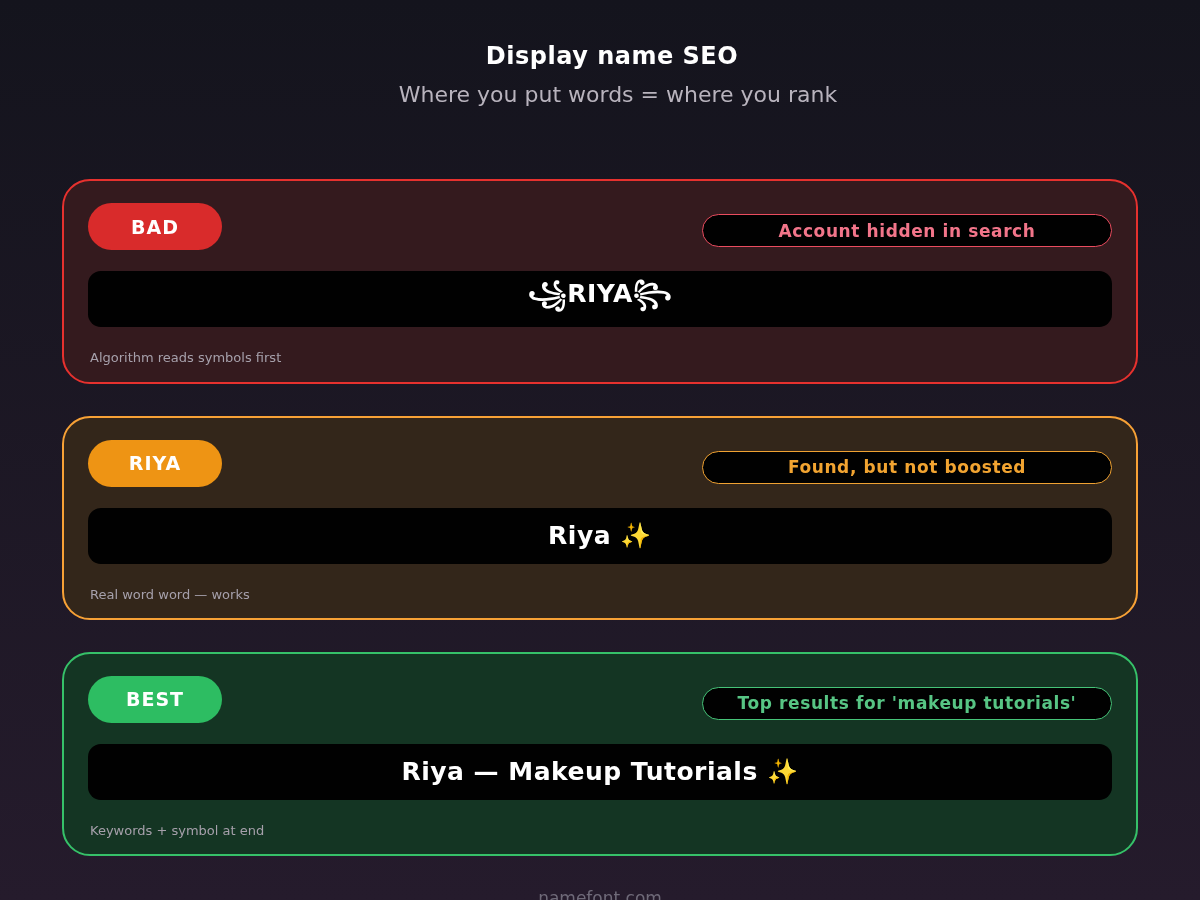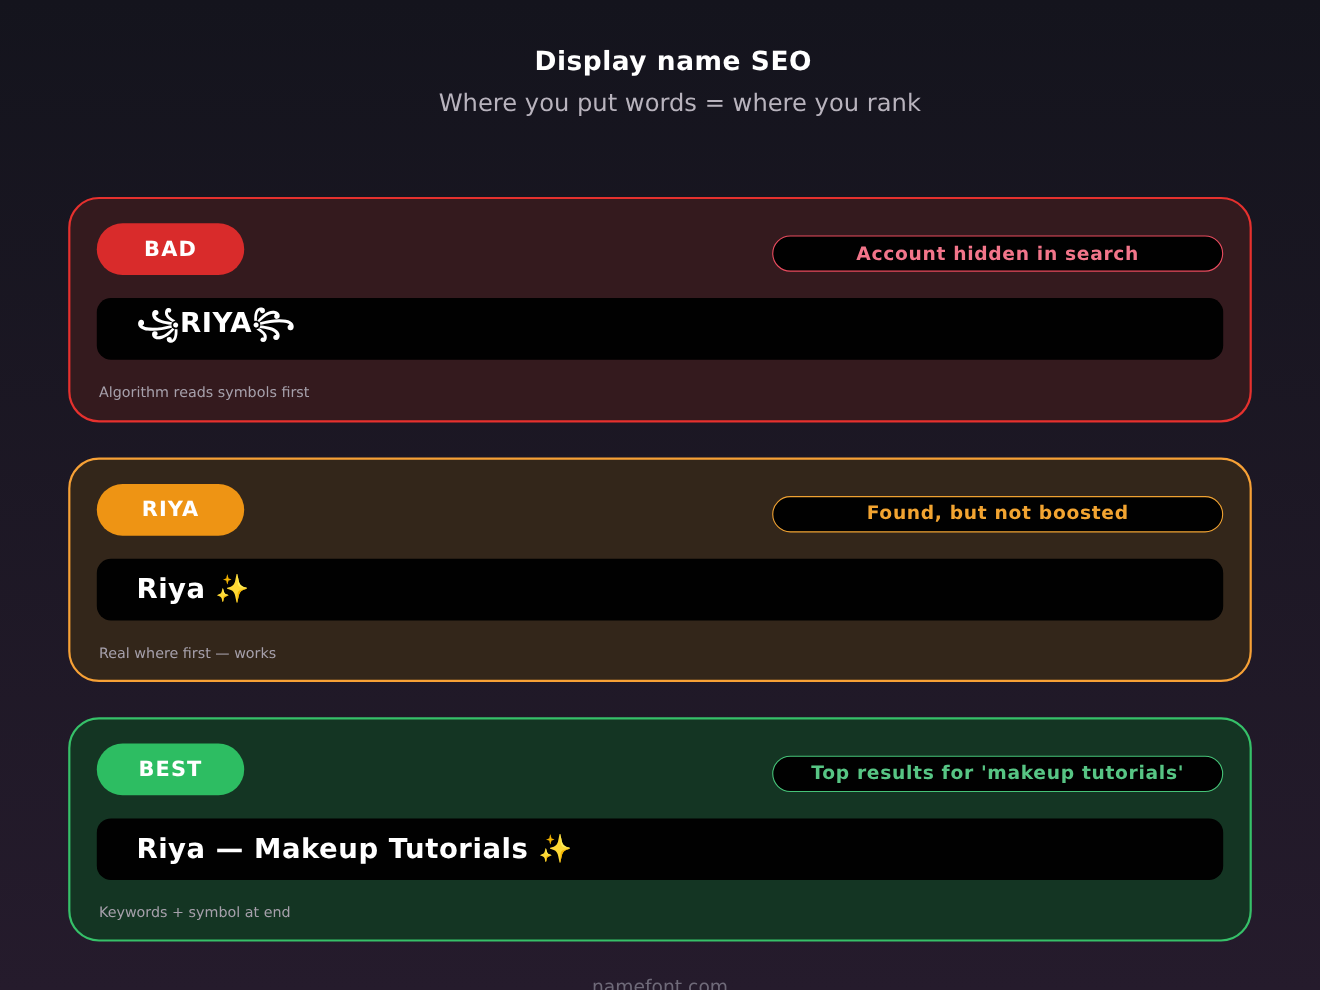--- a/index.html
+++ b/index.html
@@ -69,21 +69,21 @@
     justify-content: center;
     margin-top: 8px;
   }
   .name-bar {
     margin-top: 21px;
     height: 56px;
     border-radius: 13px;
     background: #010101;
     display: flex;
     align-items: center;
-    padding-left: 36px;
+    justify-content: center;
   }
   .name-text {
     font-size: 25px;
     font-weight: bold;
     letter-spacing: 0.5px;
     color: #ffffff;
   }
   .caption {
     margin: 23px 0 0 2px;
     font-size: 13px;
@@ -119,21 +119,21 @@
   </div>
 
   <div class="card" style="--card-bg: #33261a; --card-border: #f7a136; --badge-bg: #ee9414; --pill-border: #f0a232; --pill-text: #f2a431;">
     <div class="card-top">
       <span class="badge">RIYA</span>
       <span class="status-pill">Found, but not boosted</span>
     </div>
     <div class="name-bar">
       <span class="name-text">Riya ✨</span>
     </div>
-    <div class="caption">Real where first — works</div>
+    <div class="caption">Real word word — works</div>
   </div>
 
   <div class="card" style="--card-bg: #143523; --card-border: #36c169; --badge-bg: #2dbd62; --pill-border: #46c378; --pill-text: #57c584;">
     <div class="card-top">
       <span class="badge">BEST</span>
       <span class="status-pill">Top results for 'makeup tutorials'</span>
     </div>
     <div class="name-bar">
       <span class="name-text">Riya — Makeup Tutorials ✨</span>
     </div>

